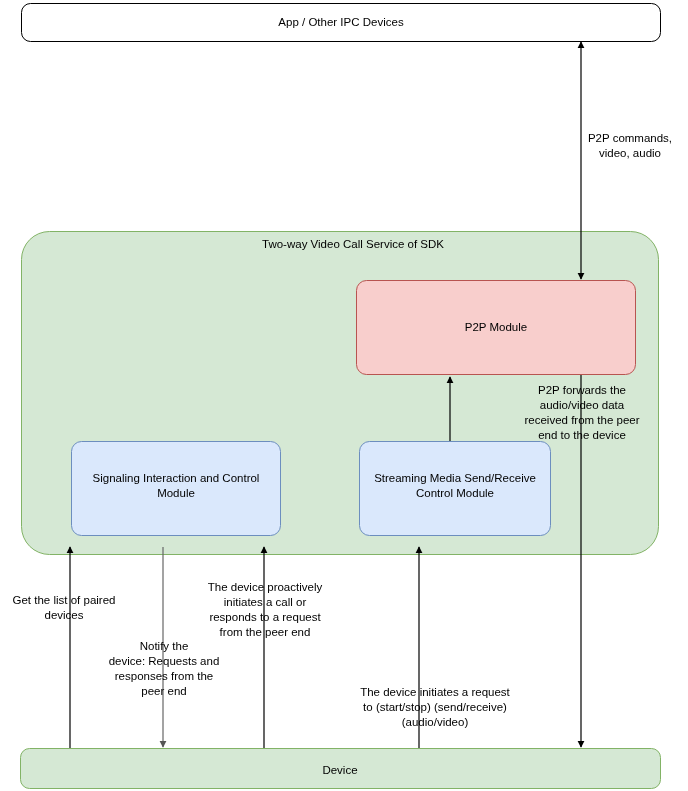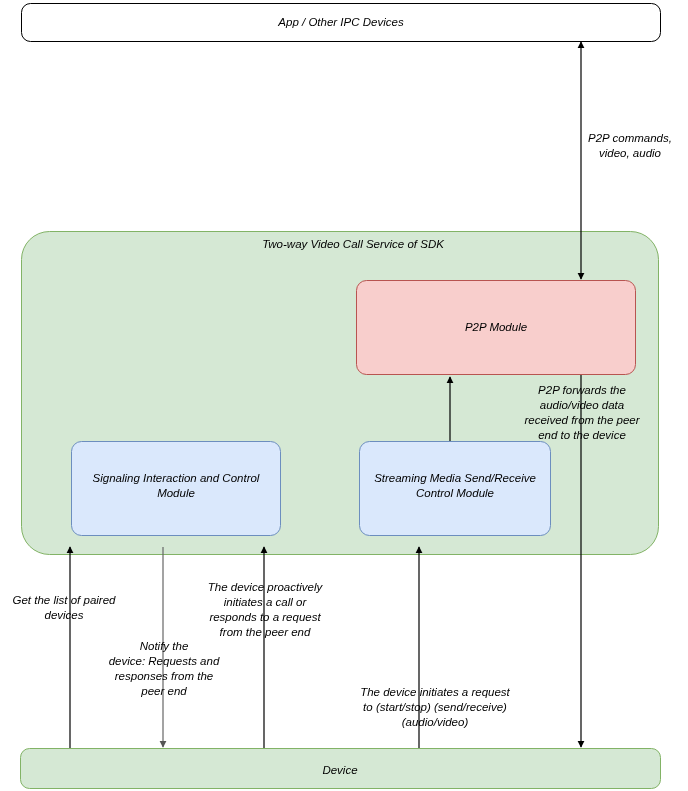--- a/index.html
+++ b/index.html
@@ -10,21 +10,20 @@
   body {
     width: 688px;
     height: 791px;
     font-family: "Liberation Sans", sans-serif;
     overflow: hidden;
   }
   #diagram-root {
     position: relative;
     width: 688px;
     height: 791px;
-    font-style: italic;
   }
   svg.diagram {
     display: block;
     width: 688px;
     height: 791px;
   }
   .box-label, .edge-label {
     font-family: "Liberation Sans", sans-serif;
     fill: #000000;
   }

